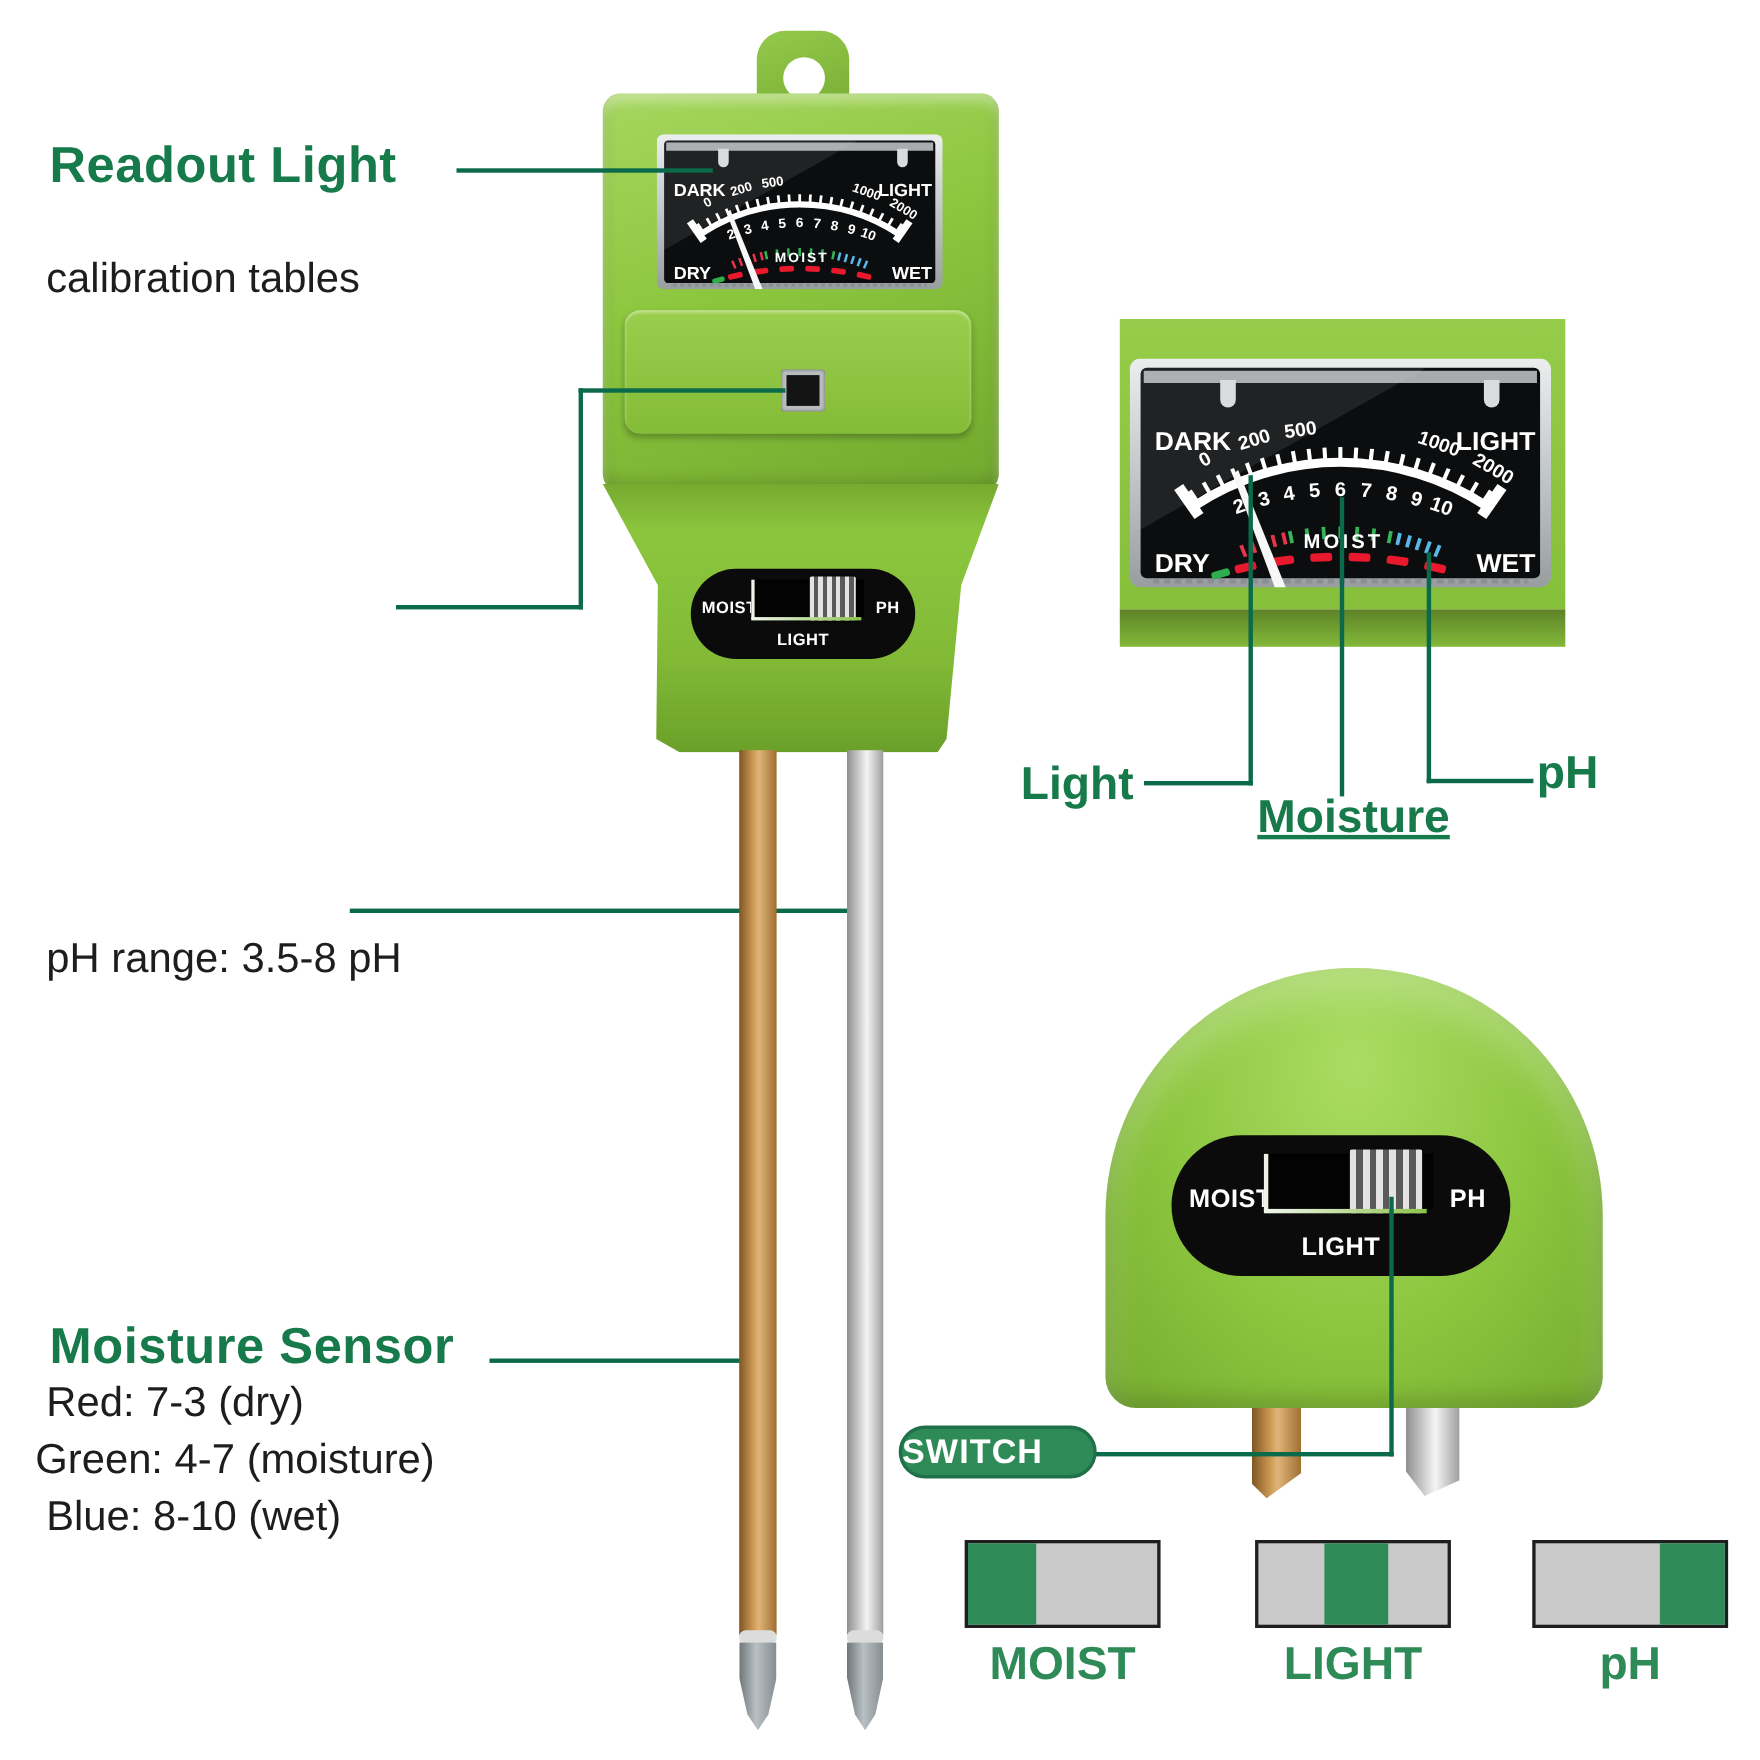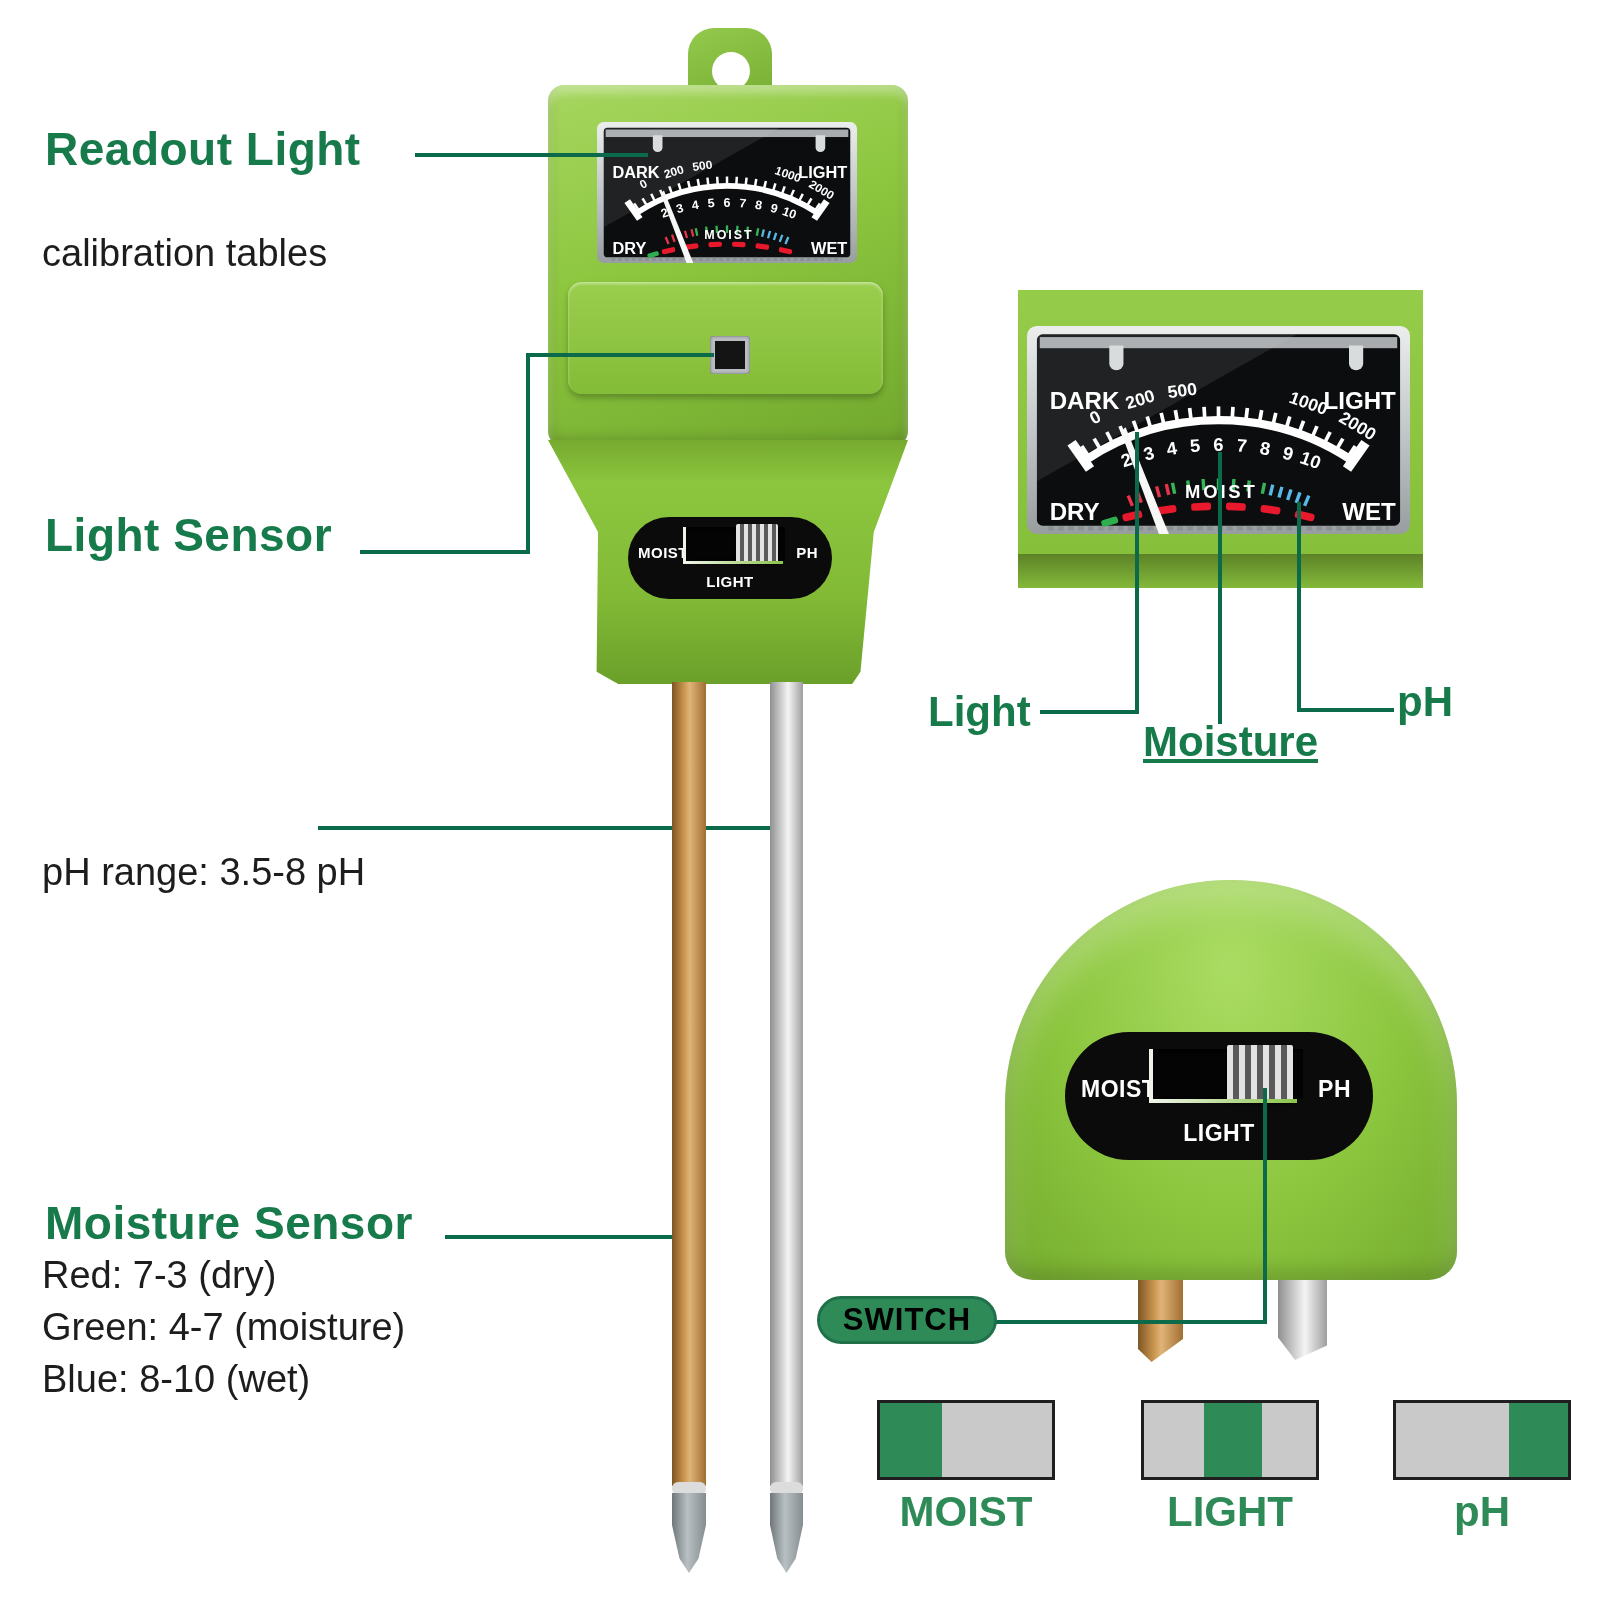--- a/index.html
+++ b/index.html
@@ -43,48 +43,47 @@
   .inset-top{position:absolute;left:1018px;top:290px;width:405px;height:264px;z-index:1;
              background:linear-gradient(180deg,#95cc49,#86bf3a);}
   .inset-shadow{position:absolute;left:1018px;top:554px;width:405px;height:34px;z-index:1;
              background:linear-gradient(180deg,#5d8227,#83b93a);}
   .blob{position:absolute;left:1005px;top:880px;width:452px;height:400px;z-index:1;
         border-radius:225px 225px 28px 28px;
         background:radial-gradient(ellipse at 50% 22%,#aadc63 0%,#8cc63e 55%,#74ab2e 100%);
         box-shadow:inset 0 25px 35px rgba(255,255,255,.25), inset 0 -10px 18px rgba(0,0,0,.15);}
   .pill{position:absolute;left:817px;top:1296px;width:180px;height:48px;border-radius:25px;z-index:4;
         background:#2E8B57;border:3px solid #20714a;box-sizing:border-box;
-        color:#000000;font-weight:bold;font-size:31px;text-align:center;line-height:42px;letter-spacing:1px;}
+        color:#ffffff;font-weight:bold;font-size:31px;line-height:42px;letter-spacing:1px;}
   
   .lg-box{position:absolute;top:1400px;width:178px;height:80px;background:#c9c9c9;
           border:3px solid #1f1f1f;box-sizing:border-box;z-index:1;}
   .lg-seg{position:absolute;top:0;height:100%;background:#2E8B57;}
   .lg-label{position:absolute;top:1488px;width:178px;text-align:center;
             font-size:42px;font-weight:bold;color:#2E8B57;}
   
   .m-lab{fill:#fff;font-weight:bold;font-size:17px;font-family:"Liberation Sans",sans-serif;}
   .m-moist{fill:#fff;font-weight:bold;font-size:13px;letter-spacing:2px;font-family:"Liberation Sans",sans-serif;}
   .m-num{fill:#fff;font-weight:bold;font-size:13px;text-anchor:middle;font-family:"Liberation Sans",sans-serif;}
   .m-lnum{fill:#fff;font-weight:bold;font-size:12.5px;text-anchor:middle;font-family:"Liberation Sans",sans-serif;}
 </style>
 </head>
 <body>
 
 <div class="canvas">
 
   <div class="ann-title" style="left:45px;top:122px;">Readout Light</div>
   <div class="ann-text" style="left:42px;top:232px;">calibration tables</div>
 
-  <div class="ann-title" style="left:45px;top:508px;">Light Sensor</div>
 
   <div class="ann-text" style="left:42px;top:851px;">pH range: 3.5-8 pH</div>
 
   <div class="ann-title" style="left:45px;top:1196px;">Moisture Sensor</div>
   <div class="ann-text" style="left:42px;top:1254px;">Red: 7-3 (dry)</div>
-  <div class="ann-text" style="left:42px;top:1306px;">Green: 4-7 (moisture)</div>
+  <div class="ann-text" style="left:32px;top:1306px;">Green: 4-7 (moisture)</div>
   <div class="ann-text" style="left:42px;top:1358px;">Blue: 8-10 (wet)</div>
 
   <div class="cline z4" style="left:415px;top:153px;width:233px;height:4px;"></div>
   <div class="cline z4" style="left:360px;top:550px;width:170px;height:4px;"></div>
   <div class="cline z4" style="left:526px;top:353px;width:4px;height:201px;"></div>
   <div class="cline z4" style="left:526px;top:353px;width:188px;height:4px;"></div>
   <div class="cline z2" style="left:318px;top:826px;width:470px;height:4px;"></div>
   <div class="cline z2" style="left:445px;top:1235px;width:248px;height:4px;"></div>
 
   <div class="tab"></div>

